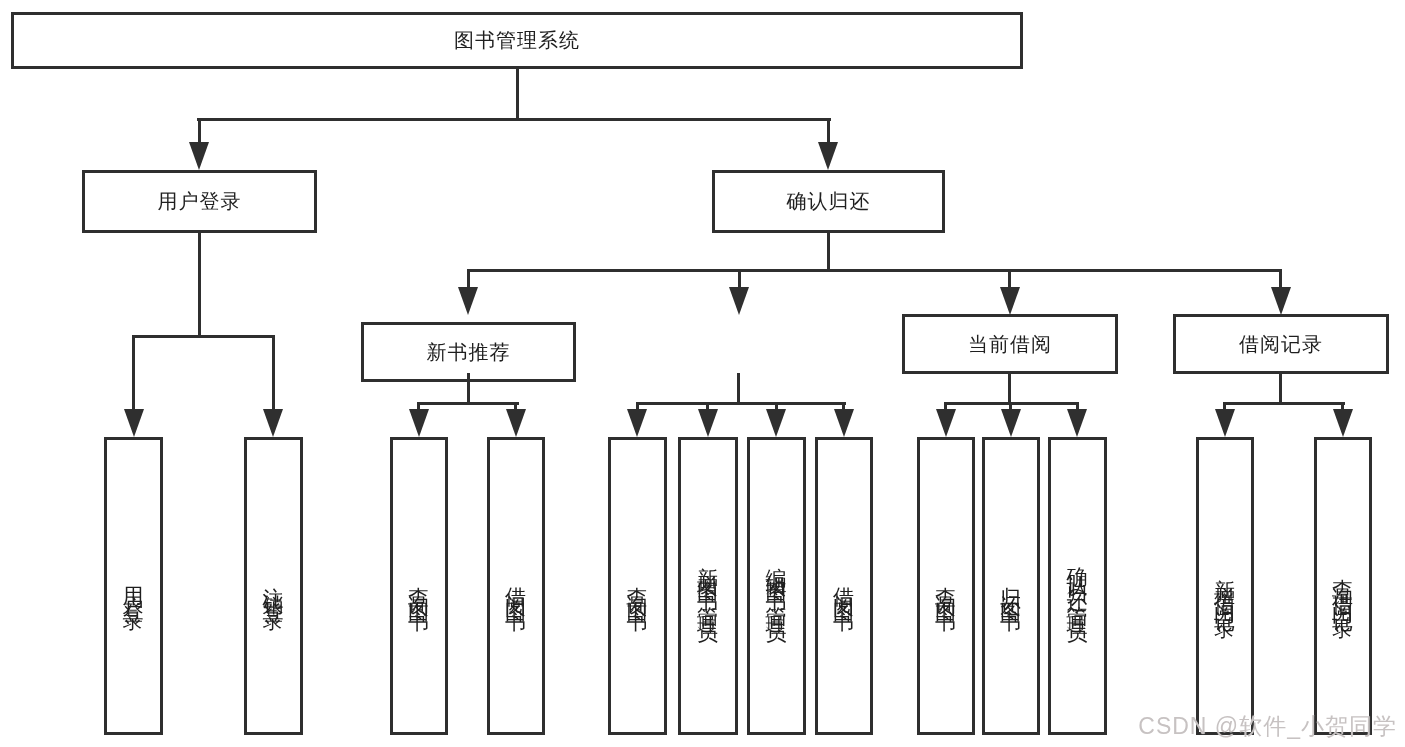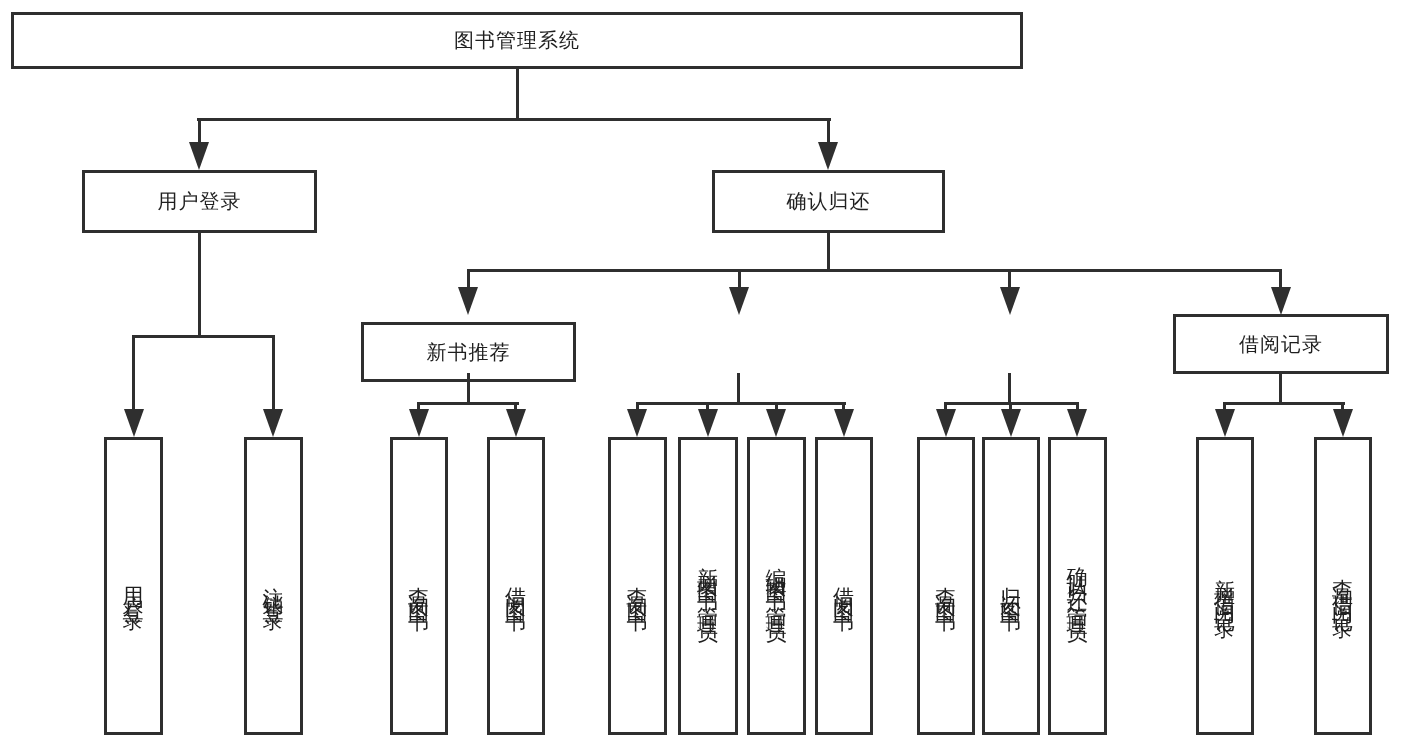--- a/index.html
+++ b/index.html
@@ -65,20 +65,21 @@
 <body>
 
 <div class="canvas">
 
   <div class="node" style="left:11px;top:12px;width:1012px;height:57px">图书管理系统</div>
 
   <div class="node" style="left:82px;top:170px;width:235px;height:63px">用户登录</div>
   <div class="node" style="left:712px;top:170px;width:233px;height:63px">确认归还</div>
 
   <div class="node" style="left:361px;top:322px;width:215px;height:60px">新书推荐</div>
+  <div class="node" style="left:902px;top:314px;width:216px;height:60px">当前借阅</div>
   <div class="node" style="left:1173px;top:314px;width:216px;height:60px">借阅记录</div>
 
   <div class="leaf" style="left:104px;top:437px;width:59px;height:298px">
     <span class="vtext">用户登录</span>
     </div>
   <div class="leaf" style="left:244px;top:437px;width:59px;height:298px">
     <span class="vtext">注销登录</span>
     </div>
 
   <div class="leaf" style="left:390px;top:437px;width:58px;height:298px">
@@ -170,14 +171,15 @@
   <div class="vl" style="left:1076px;top:404px;height:8px"></div>
   <div class="arrow" style="left:1067px;top:409px"></div>
 
   <div class="vl" style="left:1279px;top:373px;height:31px"></div>
   <div class="hl" style="left:1223px;top:402px;width:122px"></div>
   <div class="vl" style="left:1223px;top:404px;height:8px"></div>
   <div class="arrow" style="left:1215px;top:409px"></div>
   <div class="vl" style="left:1341px;top:404px;height:8px"></div>
   <div class="arrow" style="left:1333px;top:409px"></div>
 
+  <div class="watermark">CSDN @软件_小贺同学</div>
 
 </div>
 
 </body></html>

